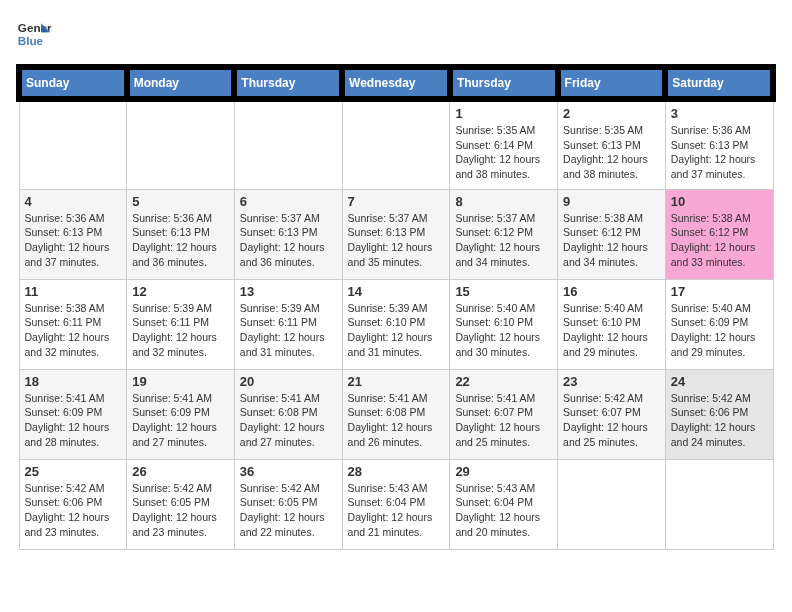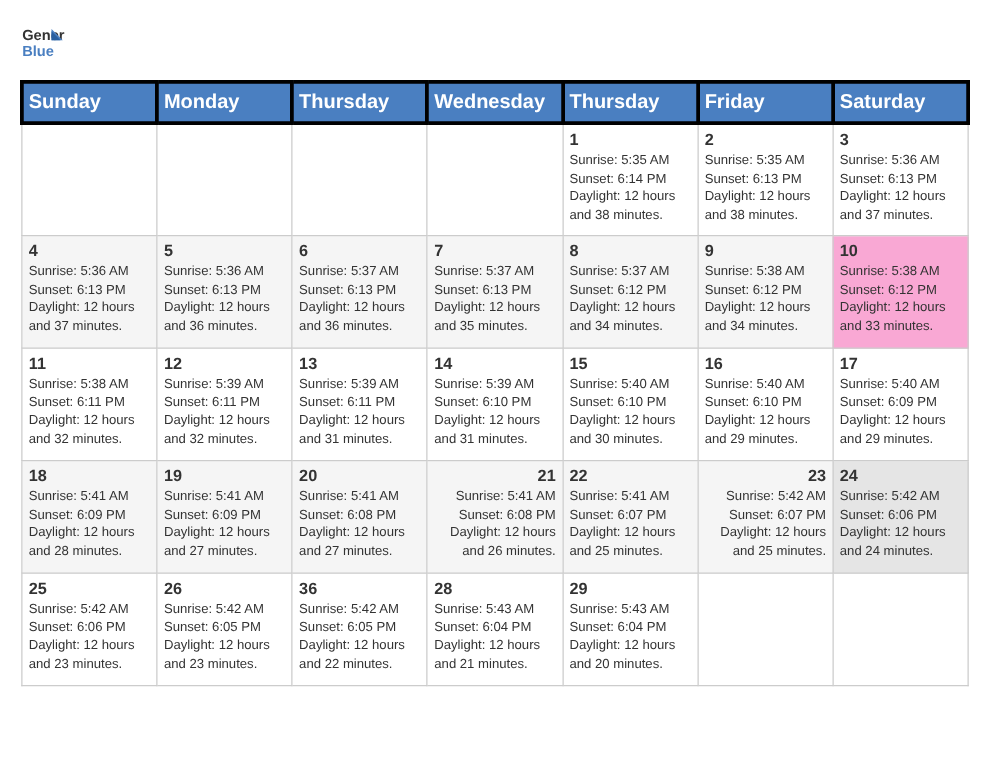--- a/index.html
+++ b/index.html
@@ -40,23 +40,23 @@
     .calendar {
       width: 100%;
       border-collapse: collapse;
       font-size: 11px;
     }
     .calendar th {
       background: #4a7fc1;
       color: #fff;
       padding: 6px 4px;
       text-align: left;
-      font-size: 16px;
+      font-size: 12px;
       font-weight: bold;
-      border: 3px solid #000000;
+      border: 6px solid #000000;
     }
     .calendar td {
       border: 1px solid #ccc;
       vertical-align: top;
       padding: 4px 5px;
       width: 108px;
       min-height: 80px;
       height: 90px;
       background: #fff;
     }
@@ -193,29 +193,29 @@
           <div class="day-info">Sunrise: 5:41 AM<br>Sunset: 6:09 PM<br>Daylight: 12 hours and 28 minutes.</div>
         </td>
         <td style="background: rgb(245, 245, 245); margin-left: 28px;">
           <div class="day-number">19</div>
           <div class="day-info">Sunrise: 5:41 AM<br>Sunset: 6:09 PM<br>Daylight: 12 hours and 27 minutes.</div>
         </td>
         <td style="background: rgb(245, 245, 245);">
           <div class="day-number">20</div>
           <div class="day-info">Sunrise: 5:41 AM<br>Sunset: 6:08 PM<br>Daylight: 12 hours and 27 minutes.</div>
         </td>
-        <td style="background: rgb(245, 245, 245); text-align: right;">
+        <td style="background: rgb(245, 245, 245);">
           <div class="day-number">21</div>
           <div class="day-info">Sunrise: 5:41 AM<br>Sunset: 6:08 PM<br>Daylight: 12 hours and 26 minutes.</div>
         </td>
         <td style="background: rgb(245, 245, 245);">
           <div class="day-number">22</div>
           <div class="day-info">Sunrise: 5:41 AM<br>Sunset: 6:07 PM<br>Daylight: 12 hours and 25 minutes.</div>
         </td>
-        <td style="background: rgb(245, 245, 245); text-align: right;">
+        <td style="background: rgb(245, 245, 245);">
           <div class="day-number">23</div>
           <div class="day-info">Sunrise: 5:42 AM<br>Sunset: 6:07 PM<br>Daylight: 12 hours and 25 minutes.</div>
         </td>
         <td style="background: #e5e5e5;">
           <div class="day-number">24</div>
           <div class="day-info">Sunrise: 5:42 AM<br>Sunset: 6:06 PM<br>Daylight: 12 hours and 24 minutes.</div>
         </td>
       </tr>
       <tr>
         <td>

